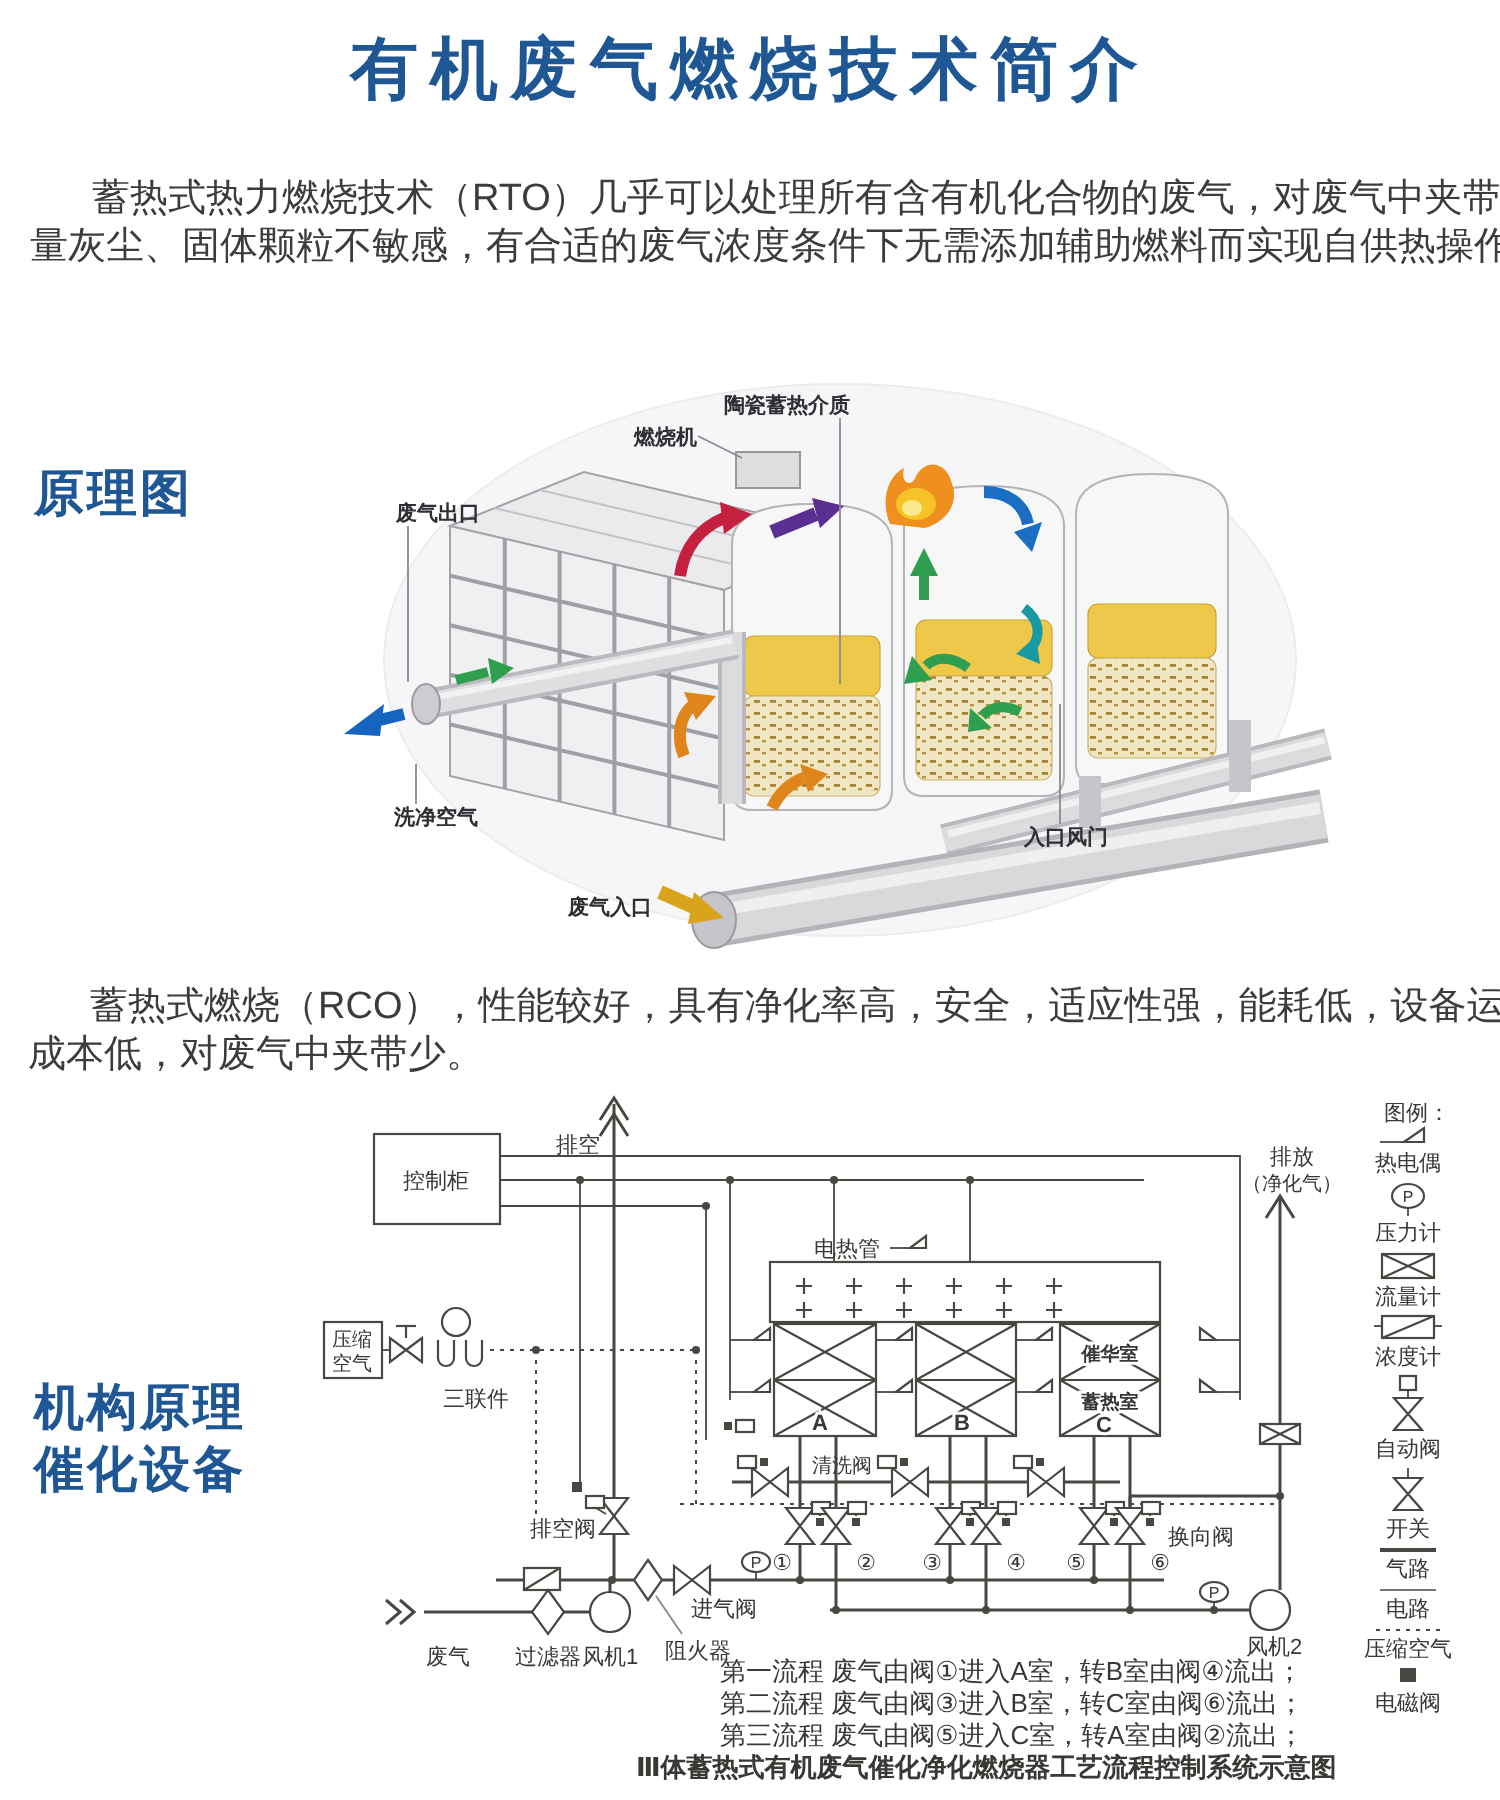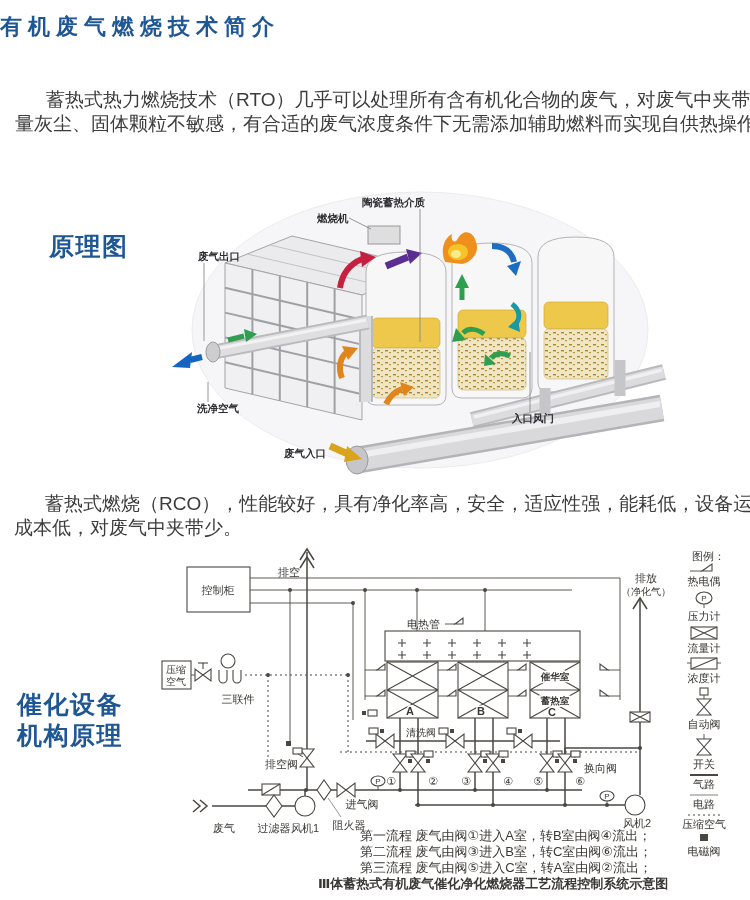--- a/index.html
+++ b/index.html
@@ -1,26 +1,26 @@
 <!DOCTYPE html>
 <html><head>
 <meta charset="utf-8">
 <style>
   html,body{margin:0;padding:0;background:#fff;}
   .page{position:relative;width:750px;height:900px;background:#ffffff;overflow:hidden;
         font-family:"Liberation Sans","DejaVu Sans",sans-serif;}
-  .page-title{position:absolute;top:12px;left:0;width:750px;margin:0;text-align:left;
-        font-size:22px;font-weight:bold;letter-spacing:6px;color:#1e5794;}
+  .page-title{position:absolute;top:12px;left:0;width:750px;margin:0;text-align:center;
+        font-size:34px;font-weight:bold;letter-spacing:6px;color:#1e5794;}
   .para{position:absolute;font-size:19px;line-height:23.5px;color:#3c3c3c;white-space:nowrap;}
   .para .pline{display:block;}
   .para .indent{padding-left:31px;}
   .para1{left:15px;top:88px;width:722px;}
   .para2{left:14px;top:492px;width:722px;}
   .sec-heading{position:absolute;margin:0;font-size:25px;font-weight:bold;color:#1e5794;letter-spacing:1.5px;}
-  .h-principle{left:17px;top:230px;margin-left:32px;}
+  .h-principle{left:17px;top:230px;}
   .h-catalytic{left:17px;top:689px;line-height:31px;}
   .h-catalytic span{display:block;}
   svg{position:absolute;}
   .svg-principle{left:150px;top:190px;}
   .svg-schematic{left:150px;top:540px;}
   svg text{font-family:"Liberation Sans","DejaVu Sans",sans-serif;fill:#3a3834;}
   .ill-label{font-size:10.5px;font-weight:bold;fill:#2e2e33;}
   .sch-label{font-size:11px;}
   .sch-label-s{font-size:10px;}
   .sch-label-xs{font-size:9.5px;}
@@ -161,22 +161,22 @@
       <text class="ill-label" x="284" y="457">废气入口</text>
     </g>
   </svg>
 
   <div class="para para2">
     <span class="pline indent">蓄热式燃烧（RCO），性能较好，具有净化率高，安全，适应性强，能耗低，设备运行</span>
     <span class="pline">成本低，对废气中夹带少。</span>
   </div>
 
   <h2 class="sec-heading h-catalytic">
+    <span>机构原理</span>
     <span>催化设备</span>
-    <span>机构原理</span>
   </h2>
 
   <svg class="svg-schematic" width="600" height="350" viewBox="150 540 600 350">
 
     <g class="wire">
       <polyline points="250,578 620,578 620,700"></polyline>
       <line x1="250" y1="590" x2="572" y2="590"></line>
       <line x1="250" y1="603" x2="353" y2="603"></line>
       <line x1="353" y1="603" x2="353" y2="720"></line>
       <line x1="290" y1="590" x2="290" y2="741"></line>

